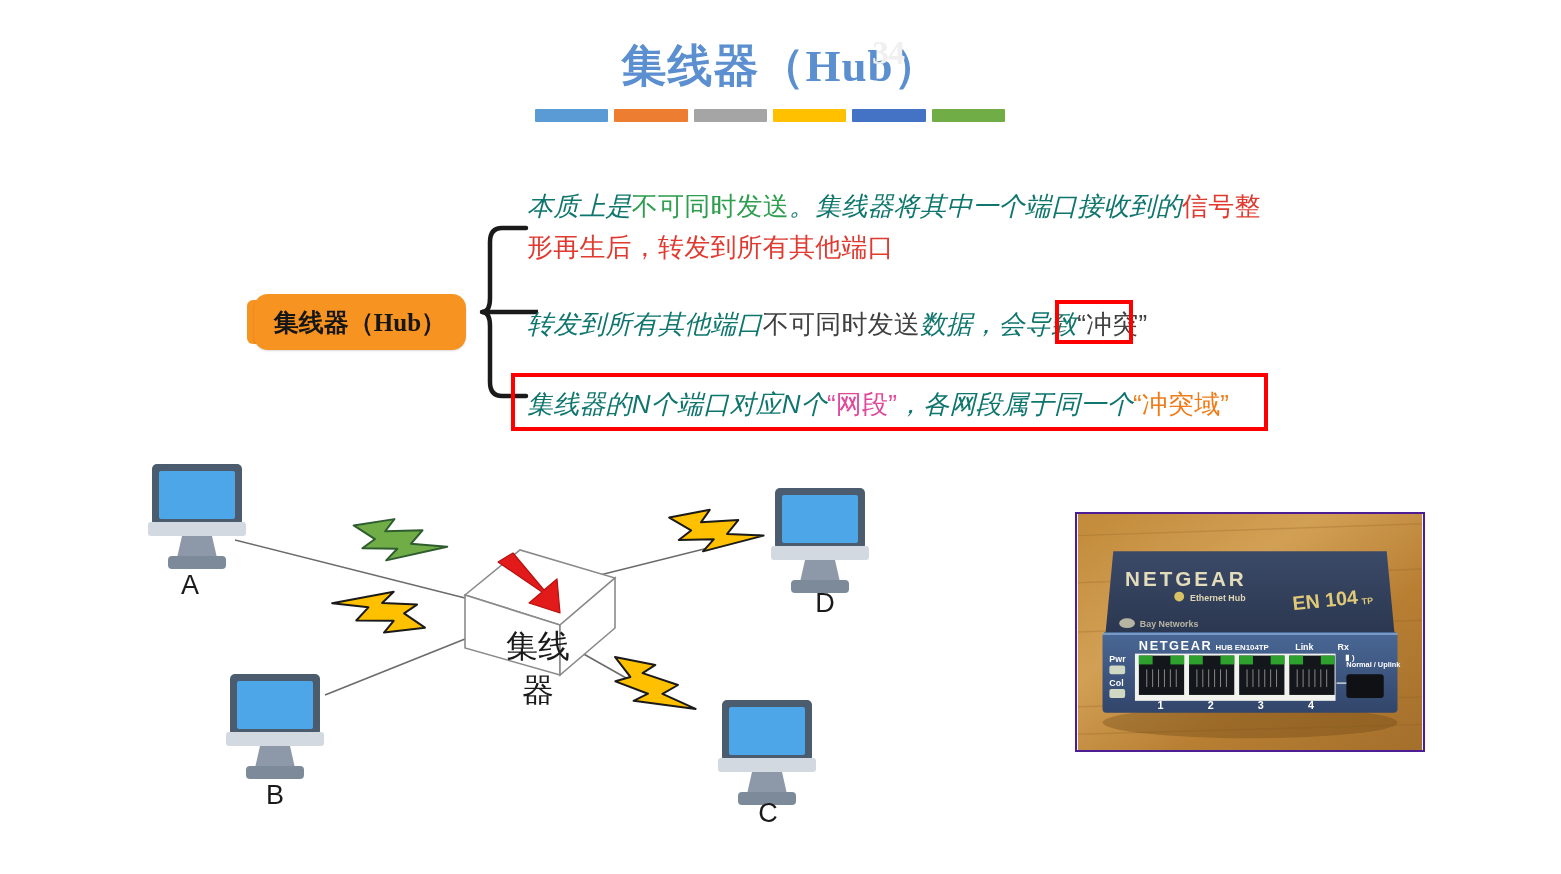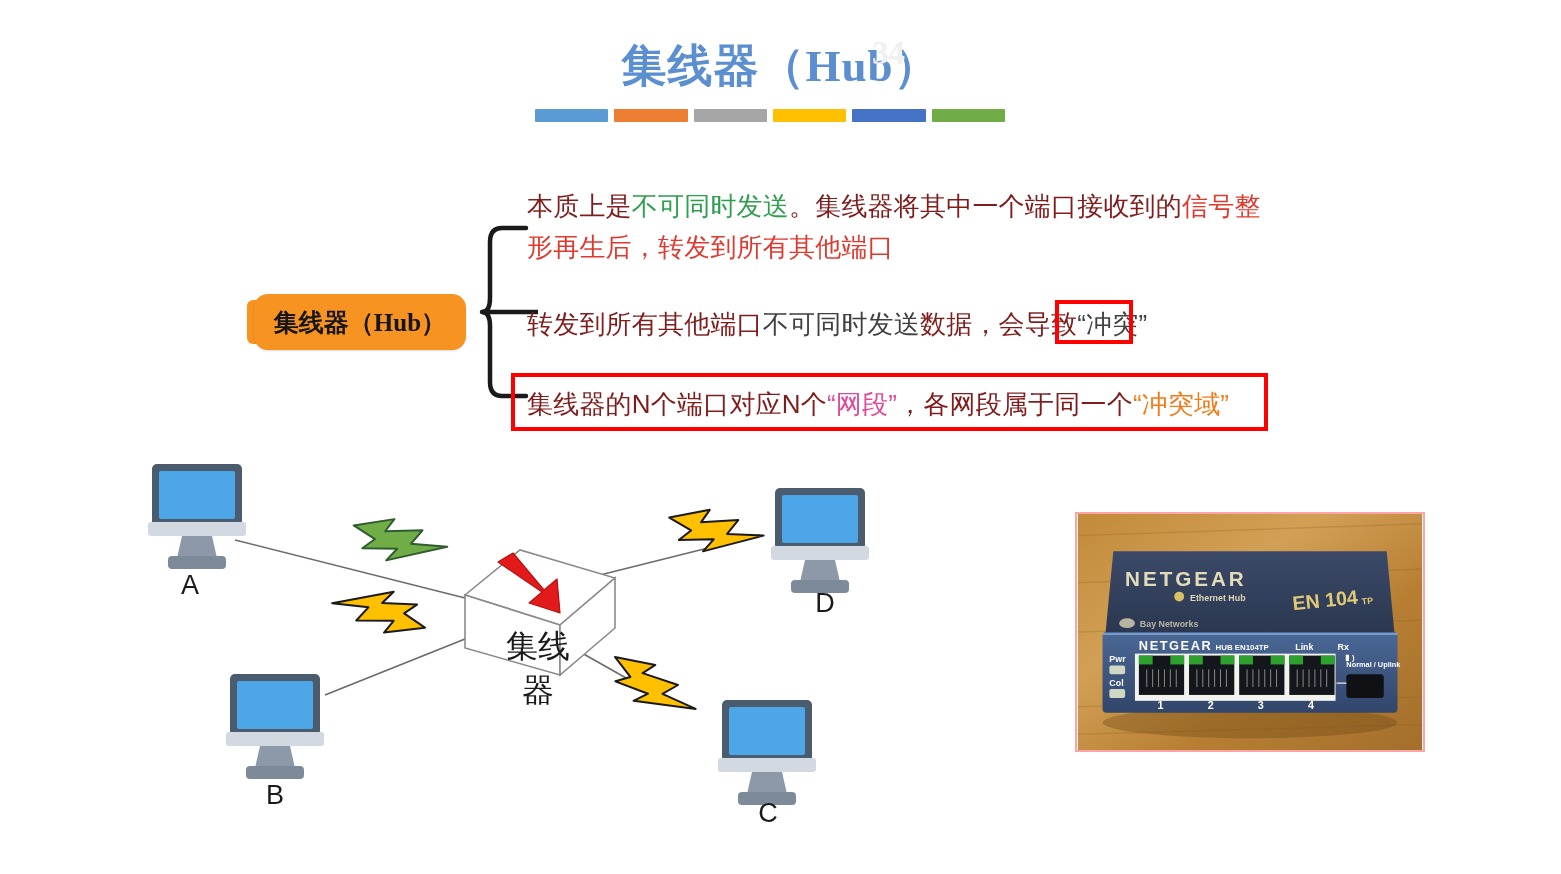--- a/index.html
+++ b/index.html
@@ -104,21 +104,21 @@
     width: 760px;
     font-size: 26px;
     line-height: 41px;
   }
   .bullet-row {
     position: absolute;
     white-space: nowrap;
     font-family: "Liberation Sans", "DejaVu Sans", sans-serif;
     letter-spacing: 0.2px;
   }
-  .seg-black  { color: #7f1d1d; }
+  .seg-black  { color: #0f766e; font-style: italic; }
   .seg-green  { color: #2e9e4f; }
   .seg-red    { color: #e03a30; }
   .seg-cyan   { color: #404040; }
   .seg-pink   { color: #e0489a; }
   .seg-orange { color: #f07c19; }
 
   #bullet1 { left: 0px;  top: 0px;   width: 755px; white-space: normal; }
   #bullet2 { left: 0px;  top: 118px; }
   #bullet3 { left: 0px;  top: 198px; text-align: center; }
 
@@ -169,21 +169,21 @@
     font-family: "Liberation Sans", "DejaVu Sans", sans-serif;
   }
 
   
   #hub-photo {
     position: absolute;
     left: 1075px;
     top: 512px;
     width: 350px;
     height: 240px;
-    border: 2px solid #fca5a5;
+    border: 2px solid #4c1d95;
     box-sizing: border-box;
     overflow: hidden;
   }
 </style>
 </head>
 <body>
 
 <div id="slide-title">集线器（Hub）</div>
 <div id="title-watermark">34</div>
 

